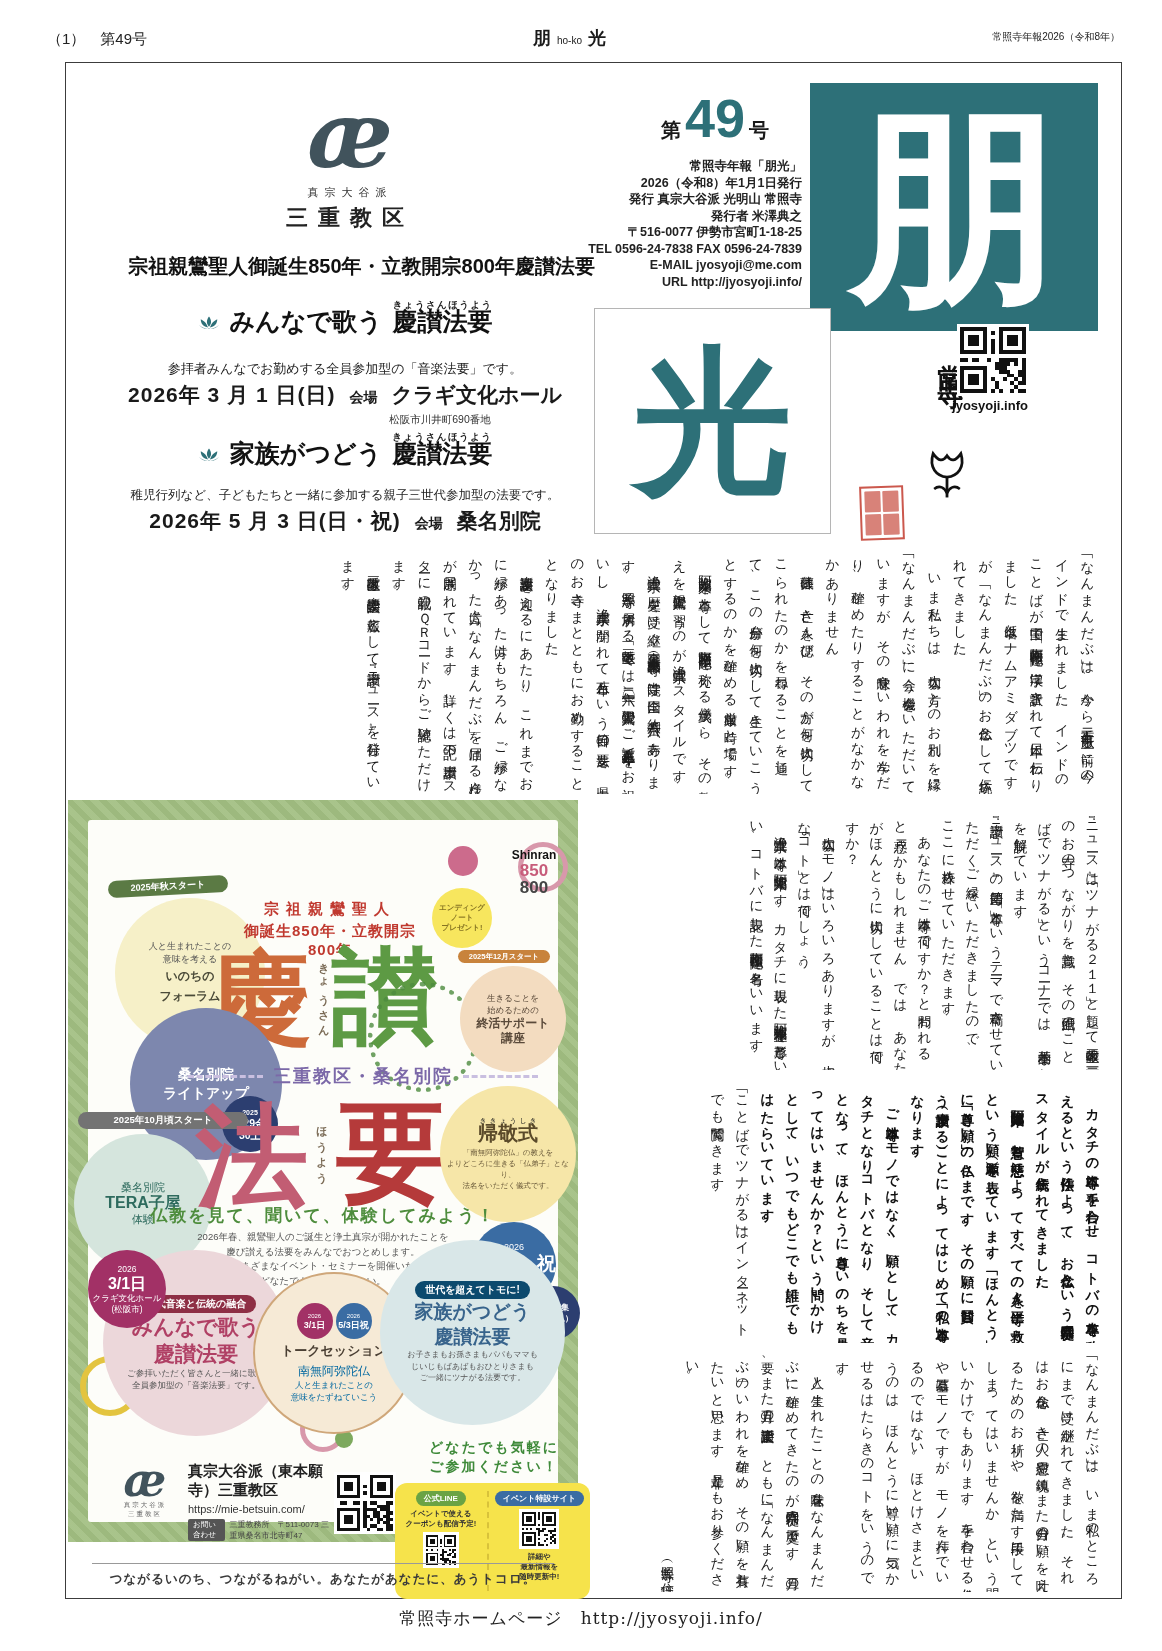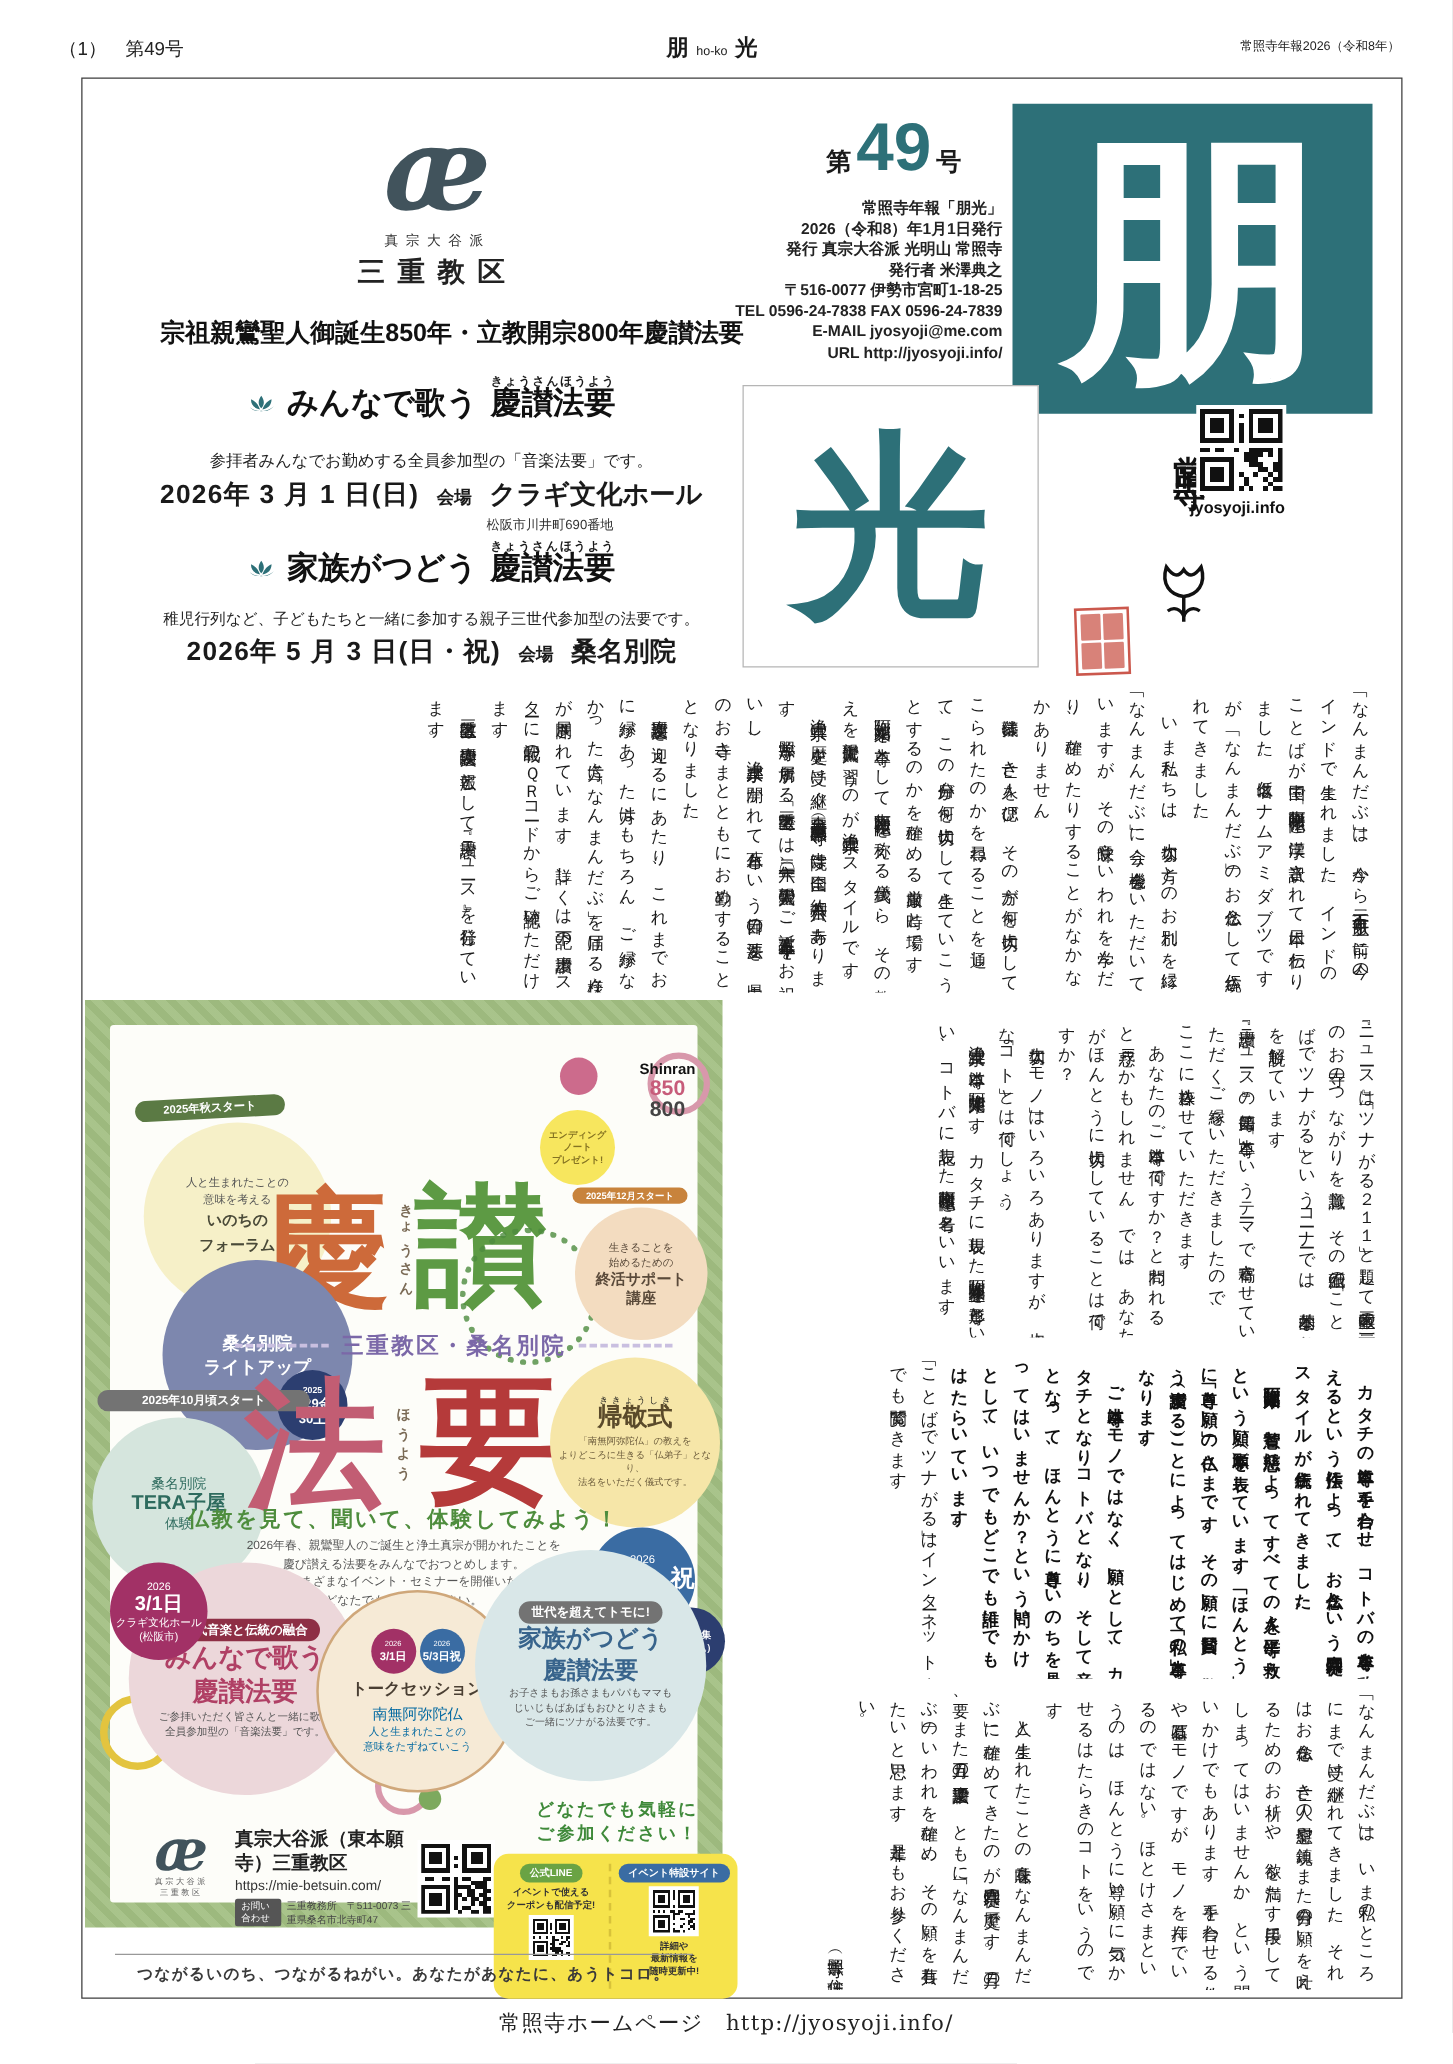--- a/index.html
+++ b/index.html
@@ -96,21 +96,21 @@
   .sing .rib{background:#8e2f45;font-size:10px;padding:2px 10px;}
   .sing .tt div{font-size:21px;font-weight:bold;color:#b04065;line-height:27px;}
   .sing .dd div{font-size:8.5px;color:#555;line-height:12px;}
   .talk{border:2px solid #cfa77a;}
   .talk .tt{font-size:13px;font-weight:bold;color:#4a3f33;margin:3px 0;}
   .talk .minib{border-radius:50%;display:flex;flex-direction:column;align-items:center;justify-content:center;color:#fff;}
   .talk .minib div{font-size:6px;line-height:7px;}
   .talk .minib div:nth-child(2){font-size:9px;font-weight:bold;line-height:10px;}
   .talk .ll div{font-size:8.5px;color:#0369a1;line-height:12px;}
   .talk .ll div:nth-child(1){font-size:12px;font-family:"DejaVu Serif",serif;line-height:16px;}
-  .family .rib{background:#737373;font-size:10px;padding:2px 10px;}
+  .family .rib{background:#0c4a6e;font-size:10px;padding:2px 10px;}
   .family .tt div{font-size:19px;font-weight:bold;color:#38648c;line-height:25px;}
   .family .dd div{font-size:8px;color:#555;line-height:11.5px;}
   .orgrow .ae2{font-family:"DejaVu Serif",serif;font-style:italic;font-weight:bold;font-size:46px;color:#41535c;line-height:.9;}
   .orgrow .tiny{font-size:6.5px;letter-spacing:2px;color:#666;}
   .orgrow .l1{font-size:15px;font-weight:bold;color:#222;}
   .orgrow .l2{font-size:11px;color:#333;margin-top:3px;}
   .orgrow .l3{display:flex;align-items:center;gap:4px;margin-top:4px;}
   .orgrow .cb{background:#555;color:#fff;font-size:7.5px;padding:1px 5px;border-radius:2px;}
   .orgrow .cl{font-size:8px;color:#444;}
   .slogan{border-top:1px solid #999;padding-top:7px;font-size:12.5px;font-weight:bold;letter-spacing:1px;color:#3a3a3a;text-align:center;}
@@ -319,20 +319,24 @@
         <div>Shinran</div>
         <div>850</div>
         <div>800</div>
       </div>
     <div class="abs ribbon" style="left:40px;top:78px;width:120px;height:17px;background:#5b7a44;font-size:9px;transform:rotate(-3deg);">2025年秋スタート</div>
     <div class="abs circle forum" style="left:47px;top:98px;width:150px;height:150px;background:#f6f0c8;">
         <div>人と生まれたことの</div>
         <div>意味を考える</div>
         <div>いのちの</div>
         <div>フォーラム</div>
+      </div>
+    <div class="abs redhead center" style="left:162px;top:100px;width:200px;">
+        <div>宗祖親鸞聖人</div>
+        <div>御誕生850年・立教開宗800年</div>
       </div>
 
     <div class="abs bigchar" style="left:140px;top:147px;font-size:104px;color:#cd6a3a;">慶</div>
     <div class="abs vruby" style="left:248px;top:155px;height:95px;">きょうさん</div>
     <div class="abs bigchar" style="left:264px;top:144px;font-size:104px;color:#5d9a44;">讃</div>
     <div class="abs ring" style="left:300px;top:182px;width:100px;height:100px;border:5px dotted #4e8c3f;opacity:.8;"></div>
 
     <div class="abs circle endnote" style="left:364px;top:88px;width:60px;height:60px;background:#f7e65e;">
         <div>エンディング</div>
         <div>ノート</div>

